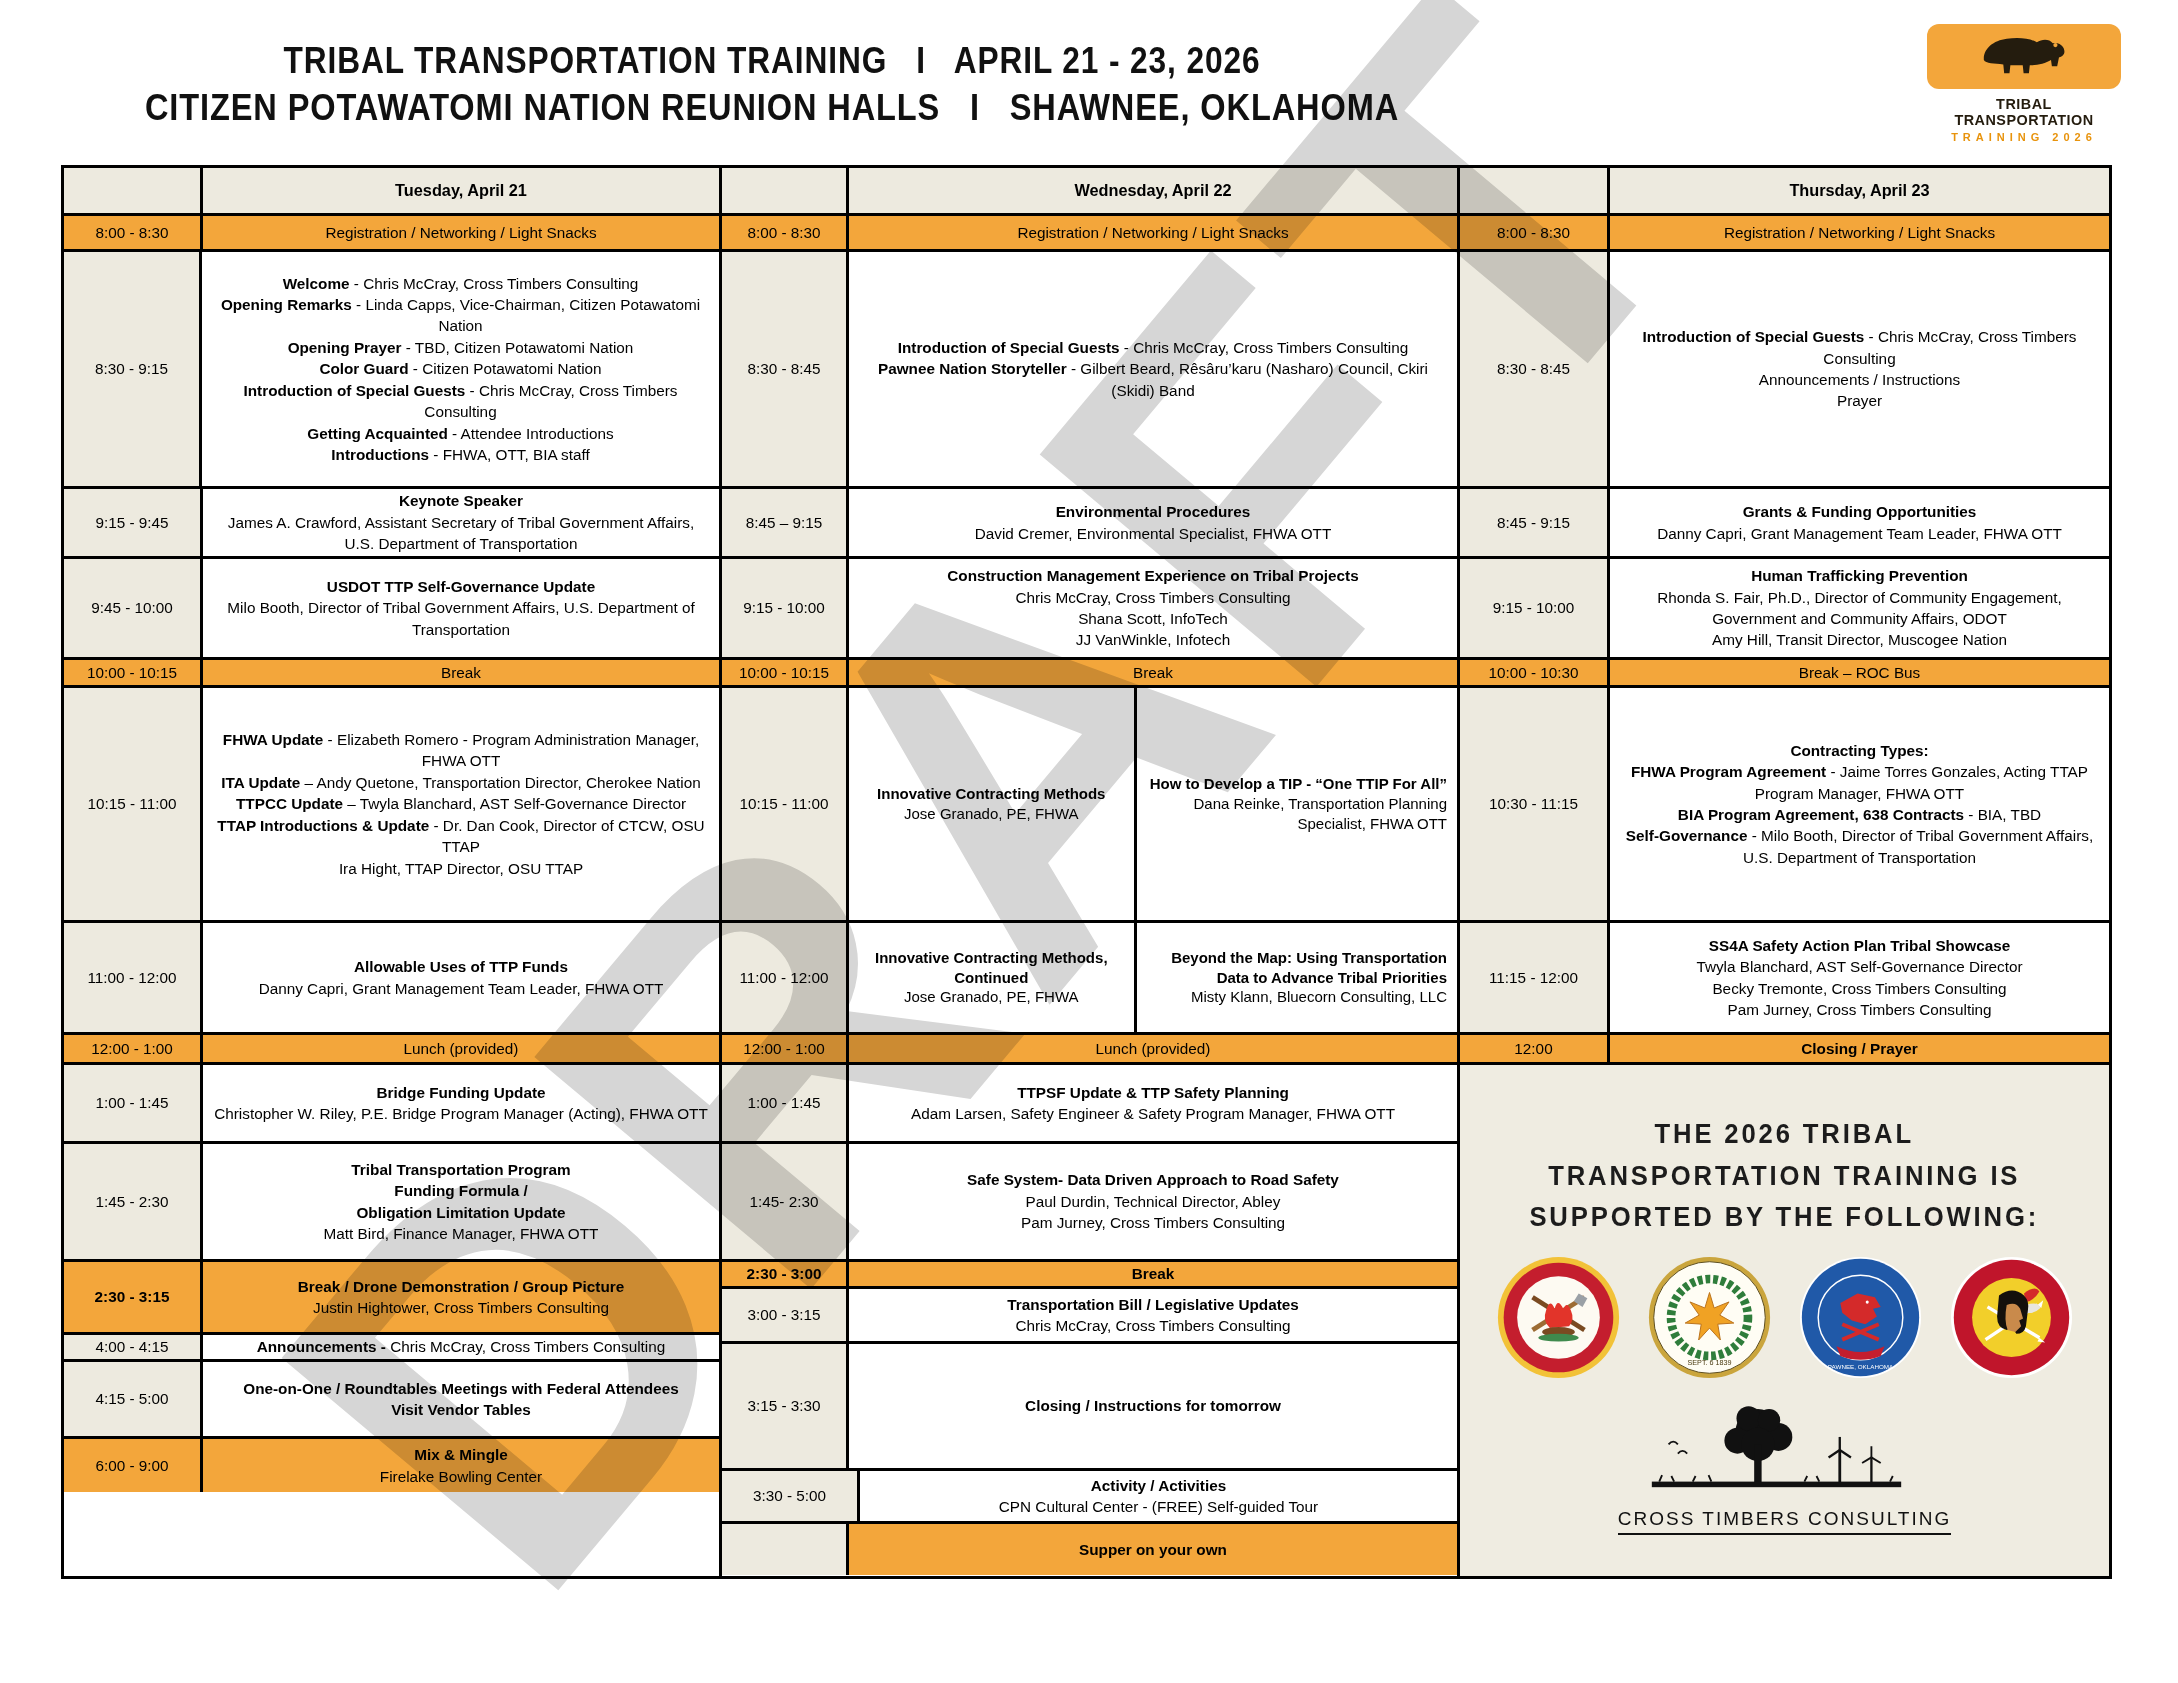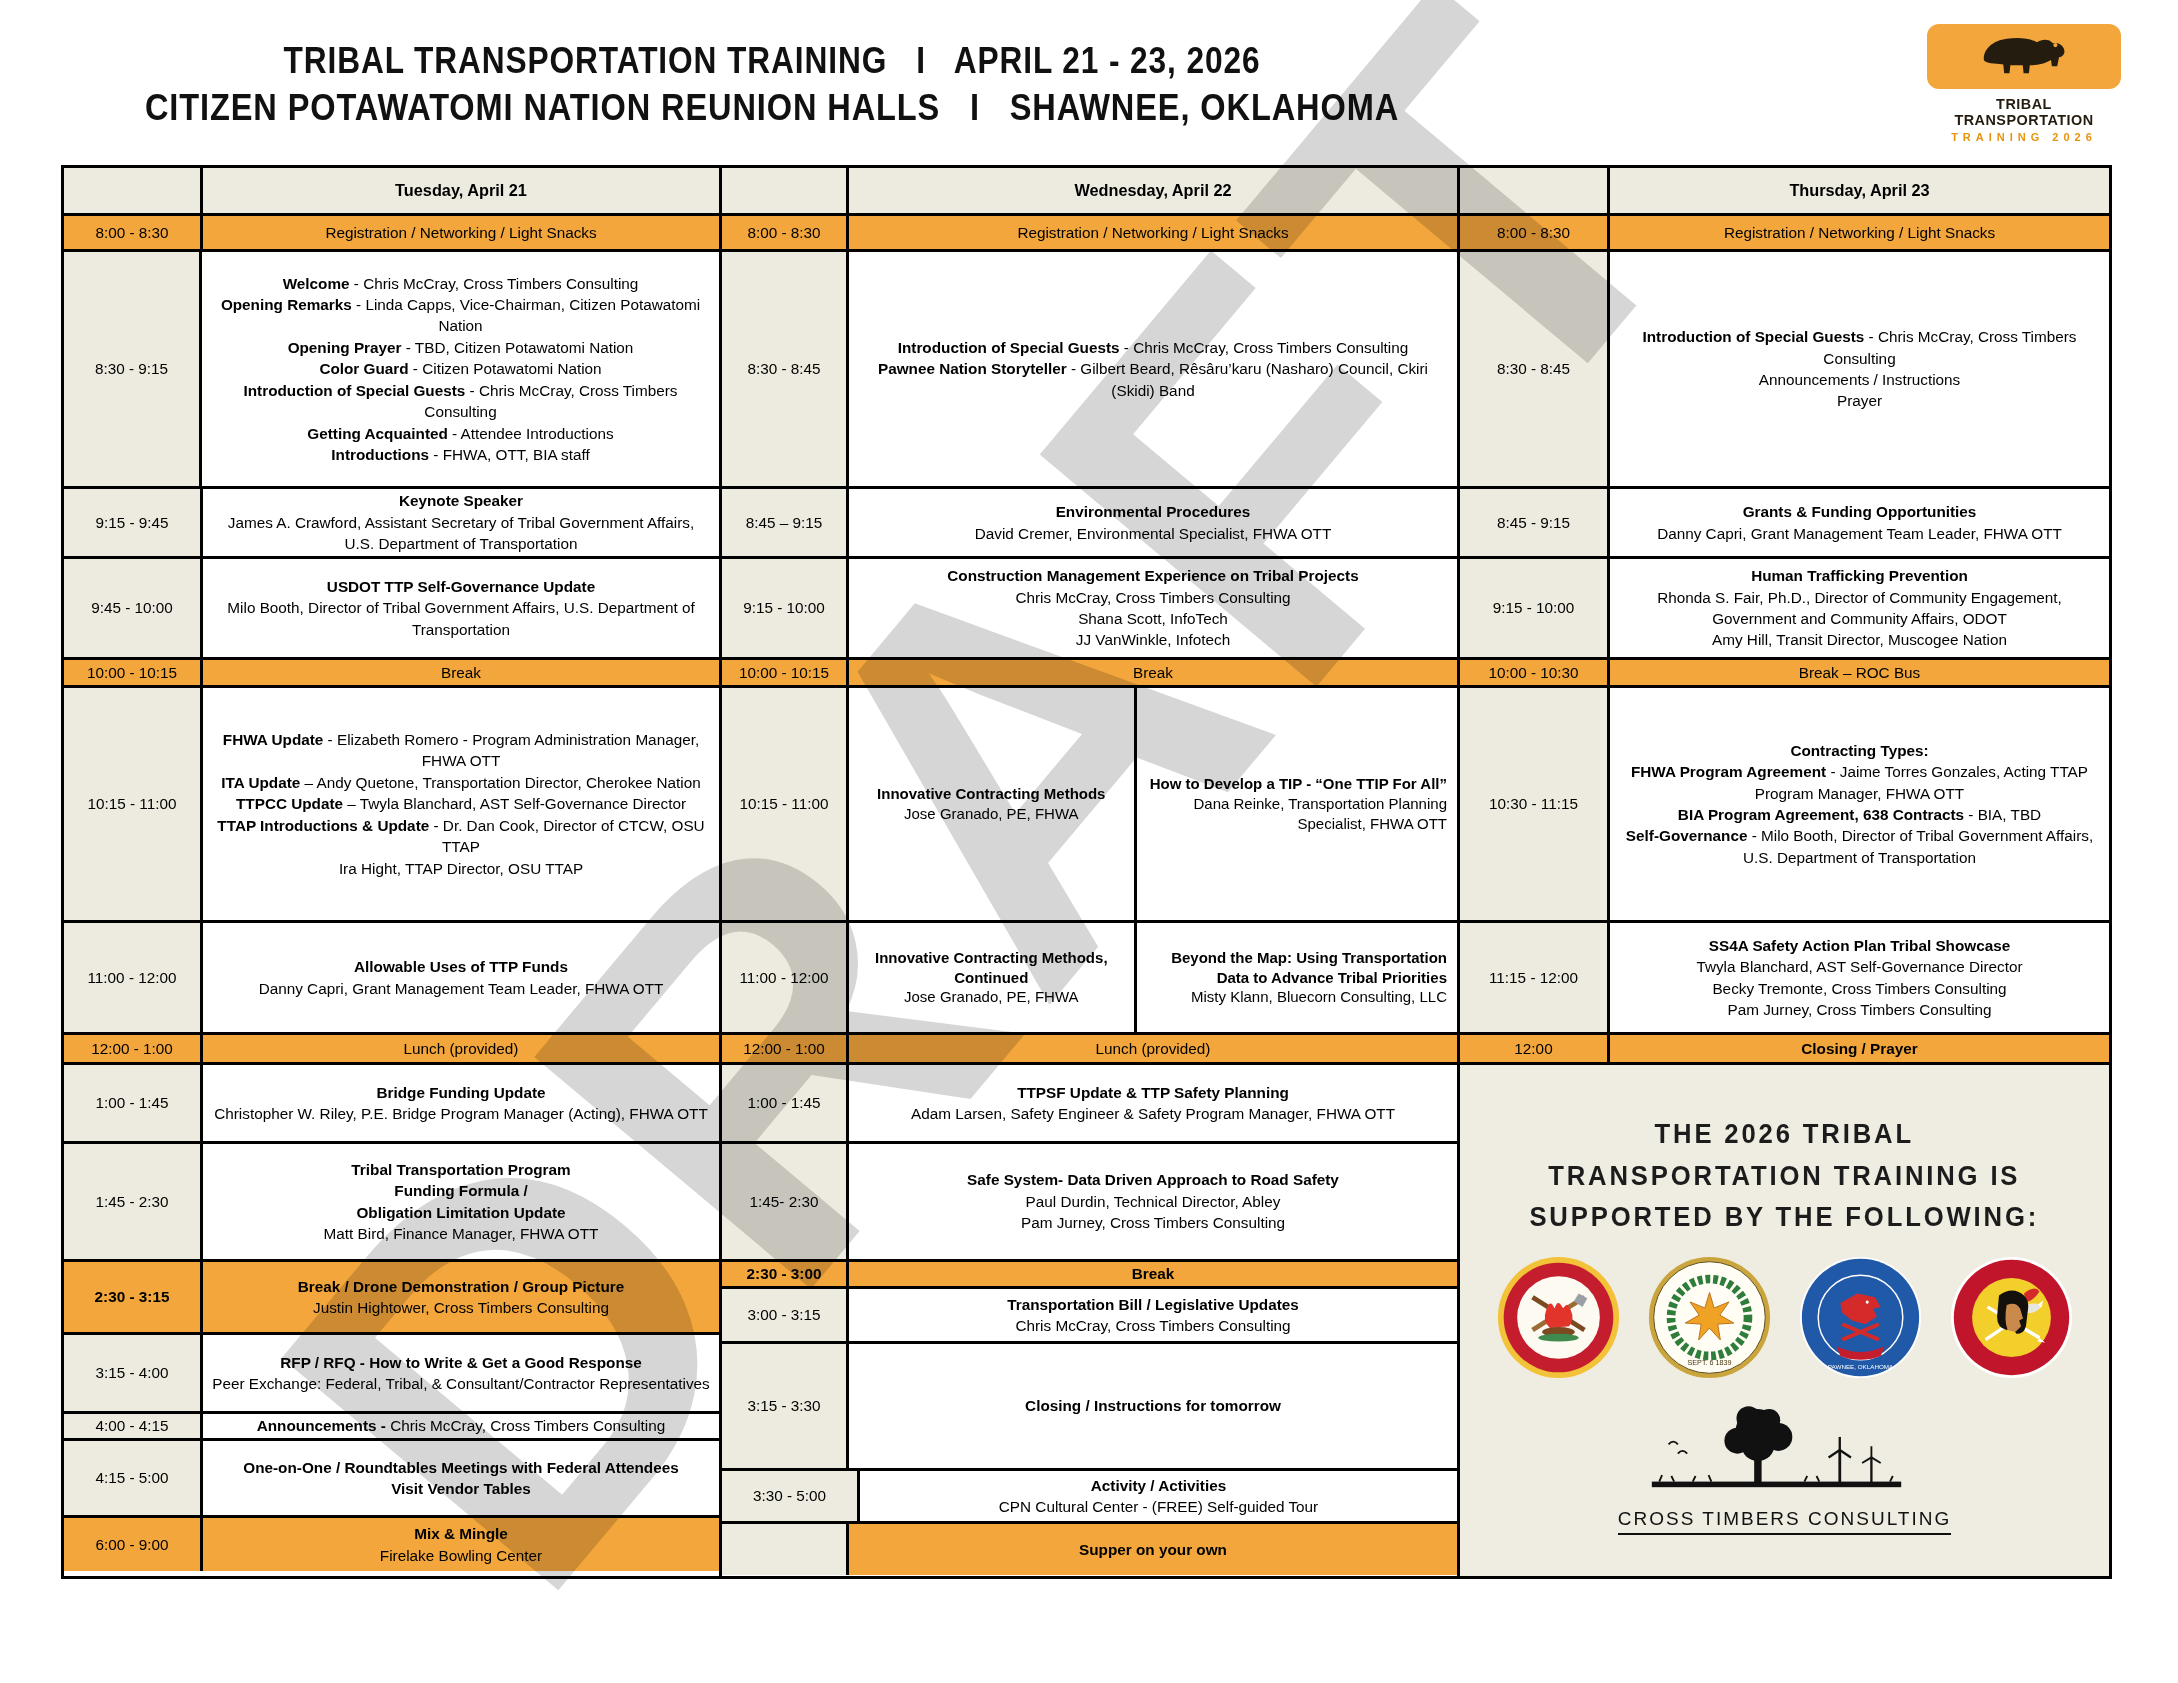--- a/index.html
+++ b/index.html
@@ -195,27 +195,20 @@
           <div class="line"><b>Funding Formula /</b></div>
           <div class="line"><b>Obligation Limitation Update</b></div>
           <div class="line"><span>Matt Bird, Finance Manager, FHWA OTT</span></div>
         </div>
       </div>
       <div class="row orange" style="height: 73px;">
         <div class="time tbold" style="width: 139px;">2:30 - 3:15</div>
         <div class="cell">
           <div class="line"><b>Break / Drone Demonstration / Group Picture</b></div>
           <div class="line"><span>Justin Hightower, Cross Timbers Consulting</span></div>
-        </div>
-      </div>
-      <div class="row" style="height: 79px;">
-        <div class="time" style="width: 139px;">3:15 - 4:00</div>
-        <div class="cell">
-          <div class="line"><b>RFP / RFQ - How to Write &amp; Get a Good Response</b></div>
-          <div class="line"><span>Peer Exchange: Federal, Tribal, &amp; Consultant/Contractor Representatives</span></div>
         </div>
       </div>
       <div class="row" style="height: 27px;">
         <div class="time" style="width: 139px;">4:00 - 4:15</div>
         <div class="cell">
           <div class="line"><b>Announcements -</b><span> Chris McCray, Cross Timbers Consulting</span></div>
         </div>
       </div>
       <div class="row" style="height: 77px;">
         <div class="time" style="width: 139px;">4:15 - 5:00</div>

